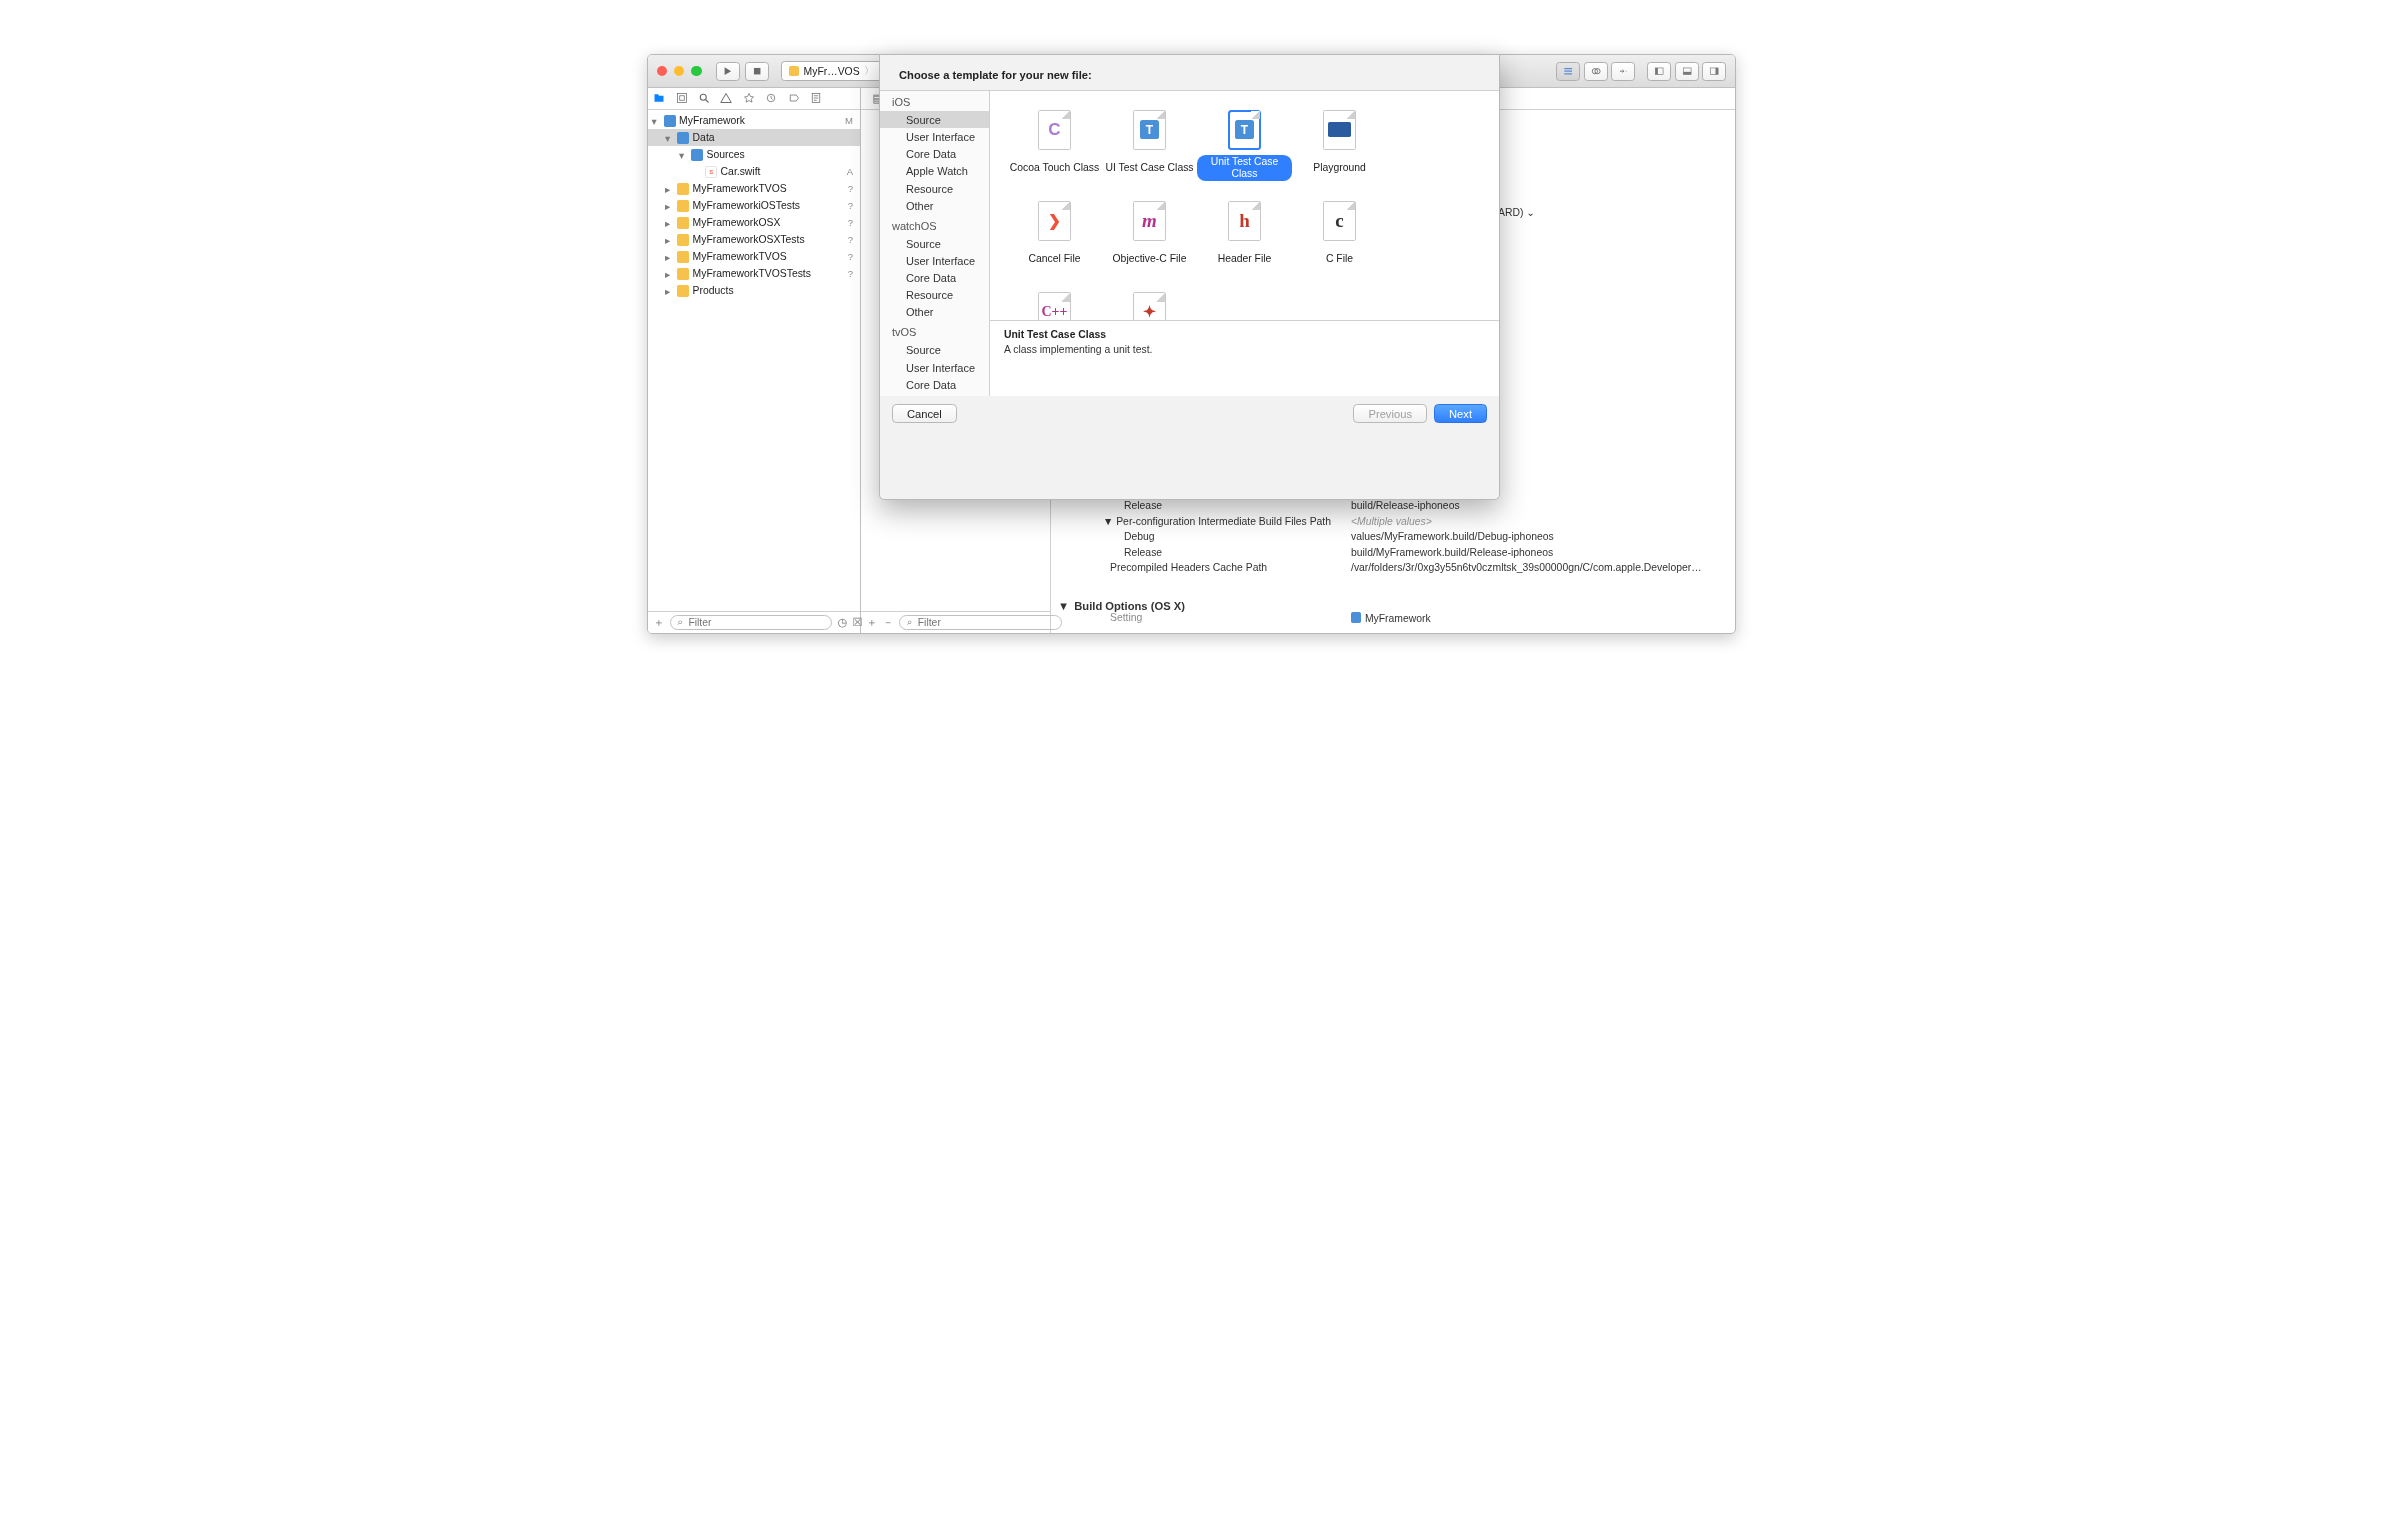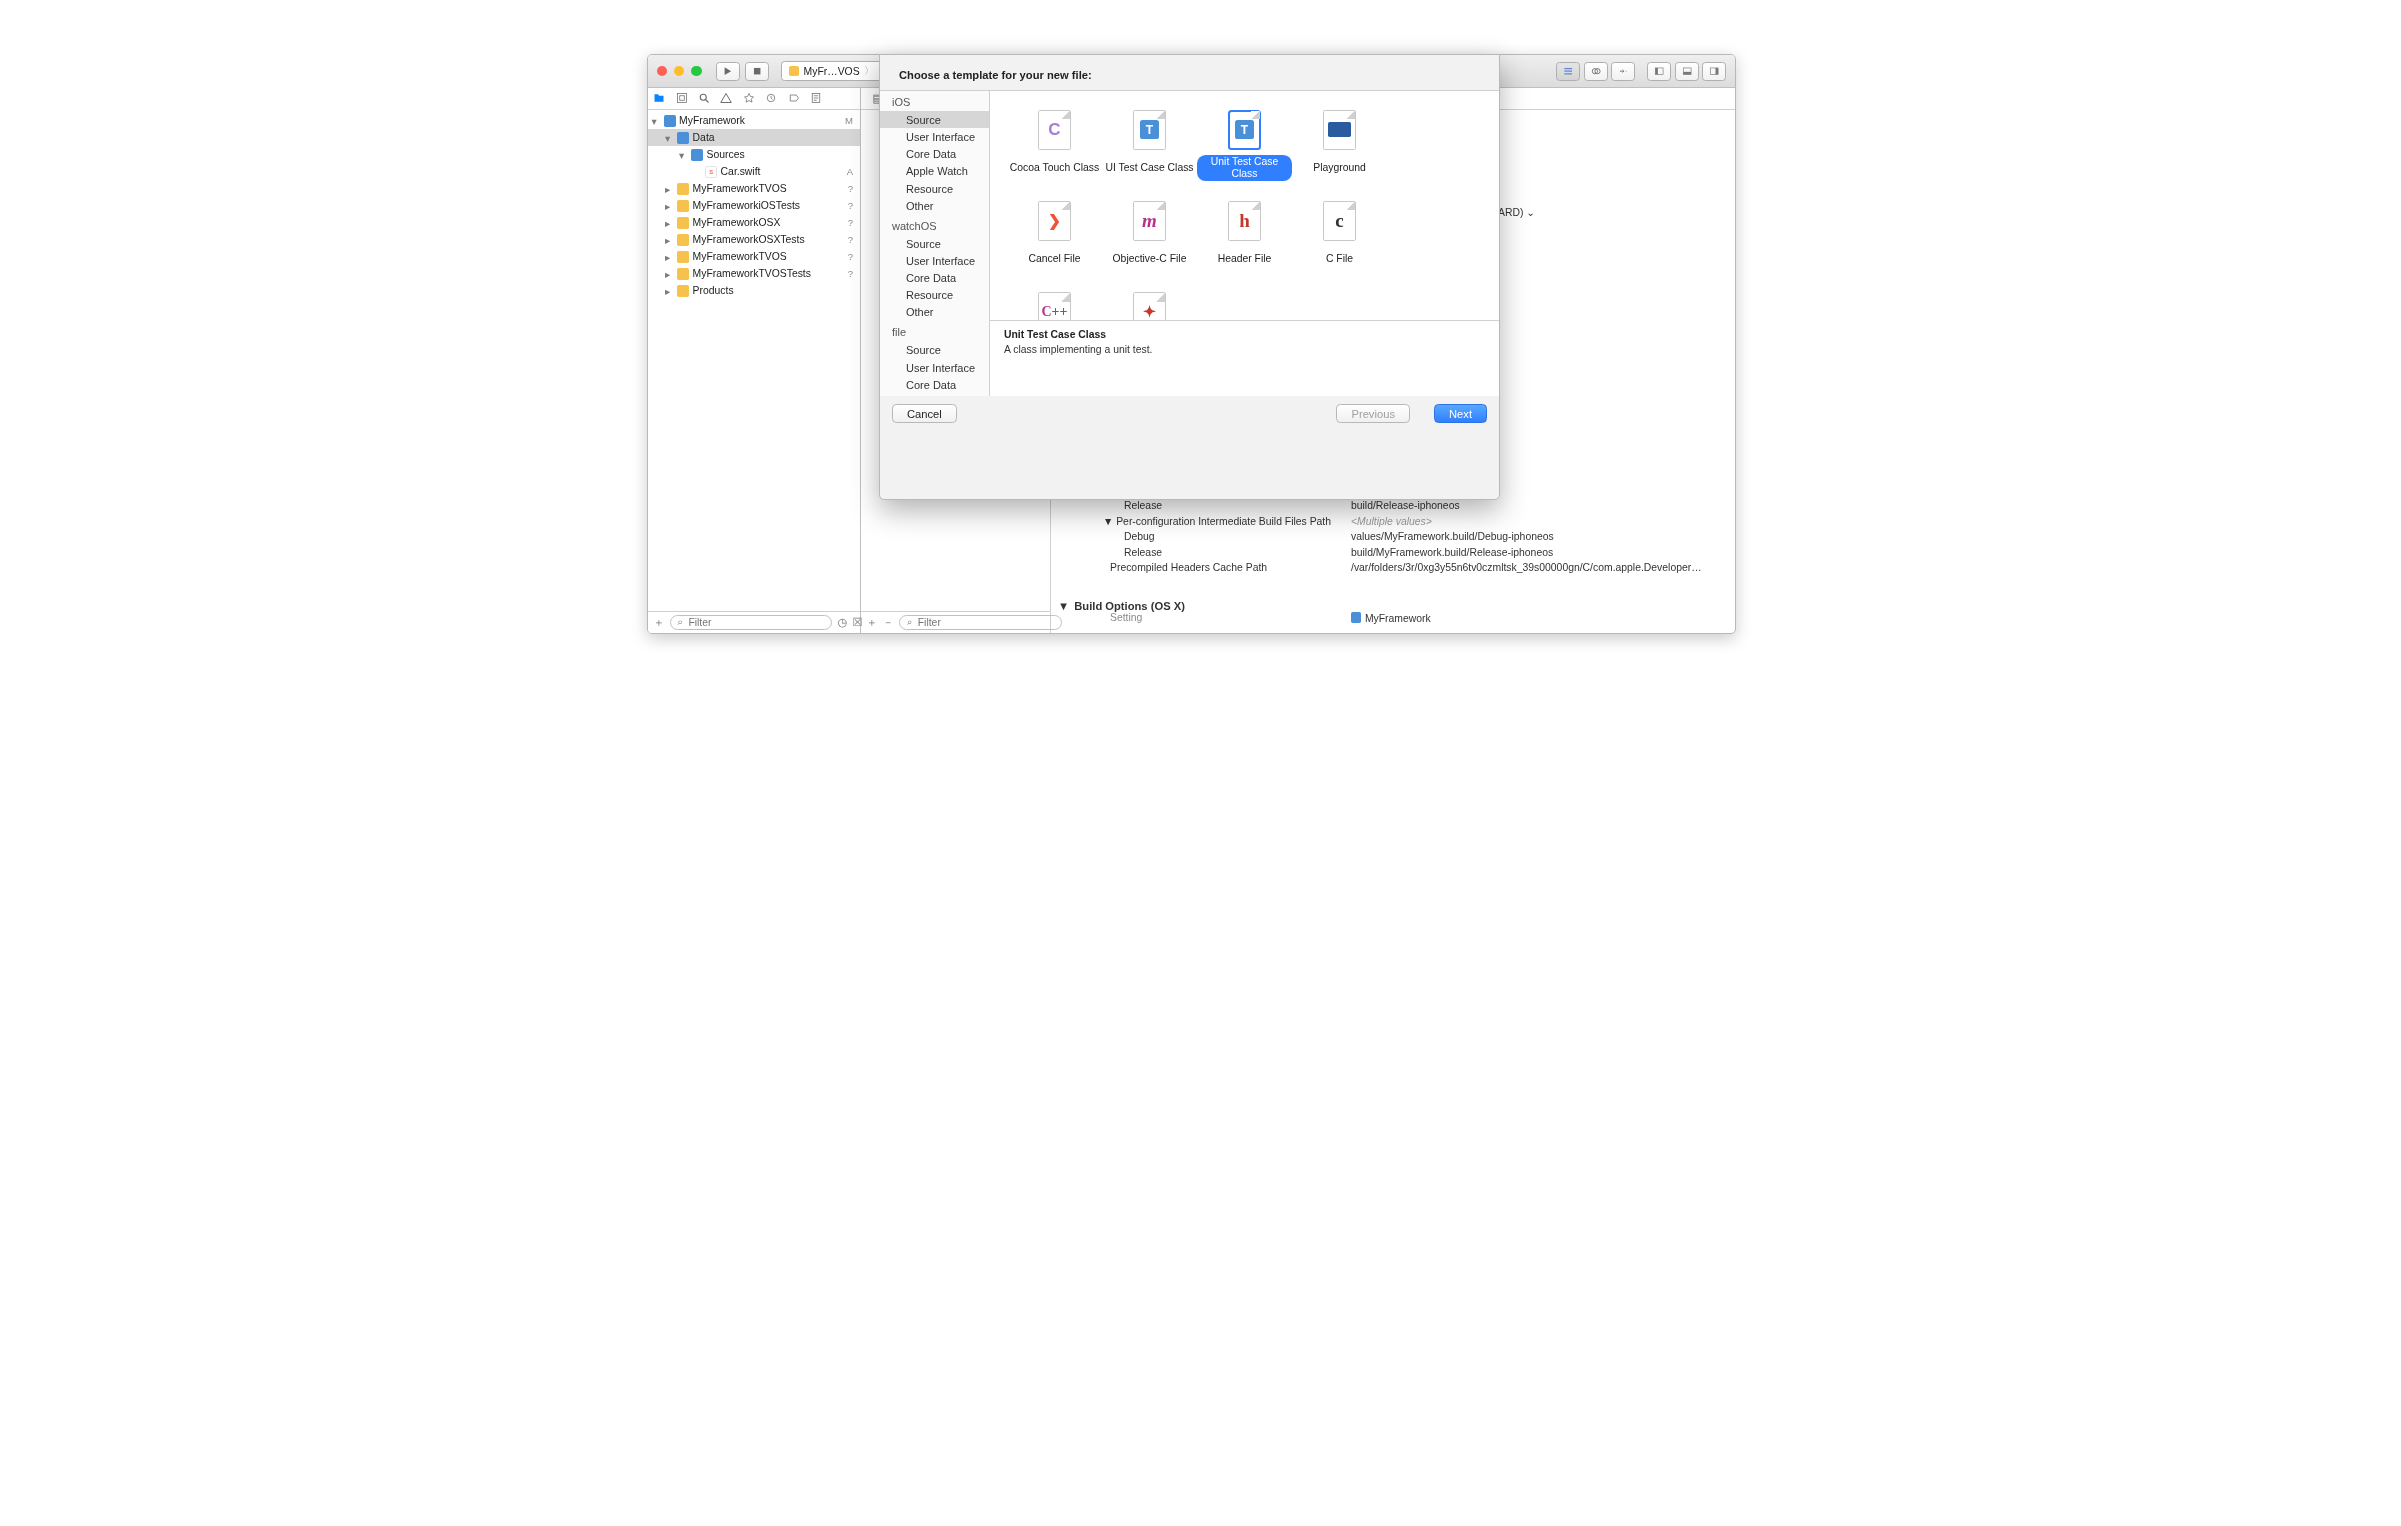--- a/index.html
+++ b/index.html
@@ -89,21 +89,21 @@
 .fi-h{color:#c0392b;font-family:Georgia,serif;font-size:19px}
 .fi-c{color:#333;font-family:Georgia,serif;font-size:19px}
 .fi-cpp{color:#b6328e;font-family:Georgia,serif;font-size:14px}
 .fi-metal{color:#c0392b;font-size:15.5px}
 .tmpl-label{min-height:26px;display:flex;align-items:center;justify-content:center}
 
 .desc{border-top:0.9px solid #d0d0d0;padding:8.6px 14px;height:76px}
 .desc h4{margin:0 0 3.5px;font-size:10.4px;font-weight:700}
 .desc p{margin:0;font-size:10.4px;color:#333}
 
-.sheet-footer{display:flex;align-items:flex-end;padding:8.6px 12px;gap:24px}
+.sheet-footer{display:flex;align-items:flex-end;padding:8.6px 12px;gap:7px}
 .btn{height:19px;border:0.9px solid #b8b8b8;background:linear-gradient(#fff,#f0f0f0);border-radius:4.3px;padding:0 14px;font-size:11.2px;display:flex;align-items:center;justify-content:center;cursor:default}
 .btn:disabled,.btn.disabled{color:#a0a0a0}
 .btn-primary{background:linear-gradient(#5aa8ff,#2f7fff);border-color:#2b72e6;color:#fff}
 </style>
 </head>
 <body>
 
 <div class="canvas">
 
   <div class="xcode-window">
@@ -380,21 +380,21 @@
           <div class="cat-item">Core Data</div>
           <div class="cat-item">Apple Watch</div>
           <div class="cat-item">Resource</div>
           <div class="cat-item">Other</div>
           <div class="cat-head">watchOS</div>
           <div class="cat-item">Source</div>
           <div class="cat-item">User Interface</div>
           <div class="cat-item">Core Data</div>
           <div class="cat-item">Resource</div>
           <div class="cat-item">Other</div>
-          <div class="cat-head">file</div>
+          <div class="cat-head">tvOS</div>
           <div class="cat-item">Source</div>
           <div class="cat-item">User Interface</div>
           <div class="cat-item">Core Data</div>
         </div>
       <div class="template-scroll">
         <div class="template-grid" id="tmplgrid">
             <div class="tmpl">
               <div class="file-icon">
                 <span class="fi-ct" style="font-size:17px">C</span>
               </div>

